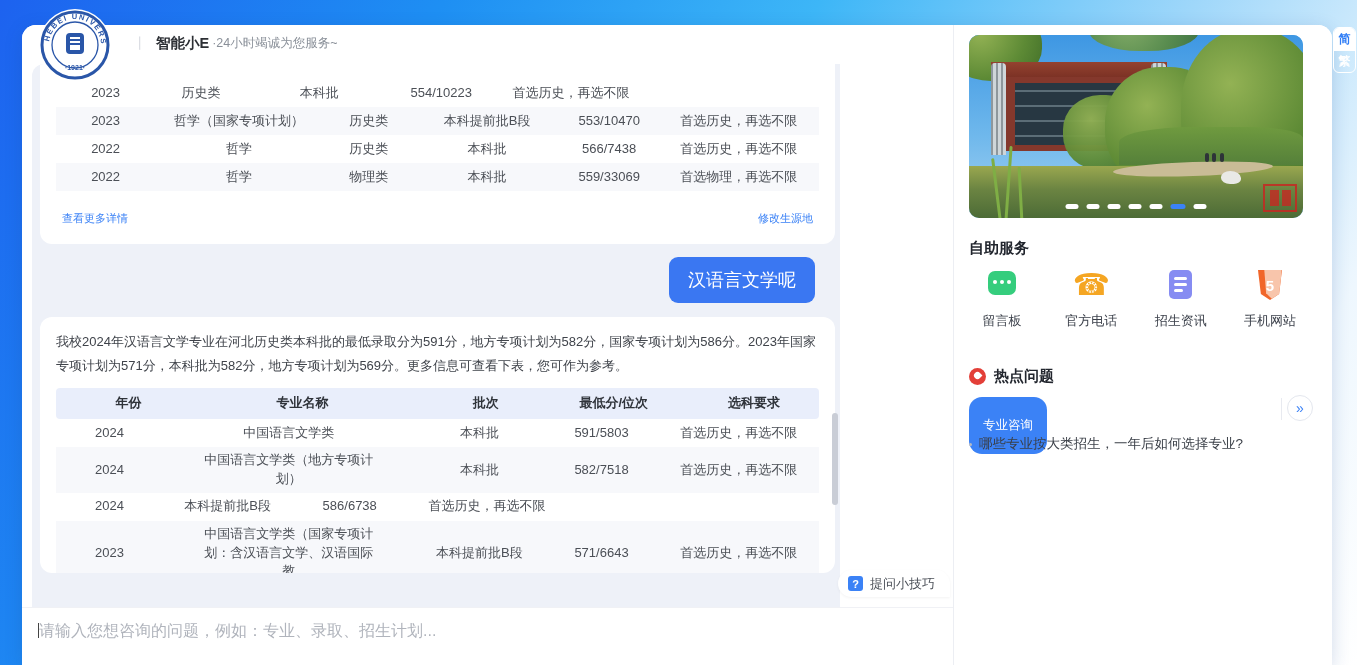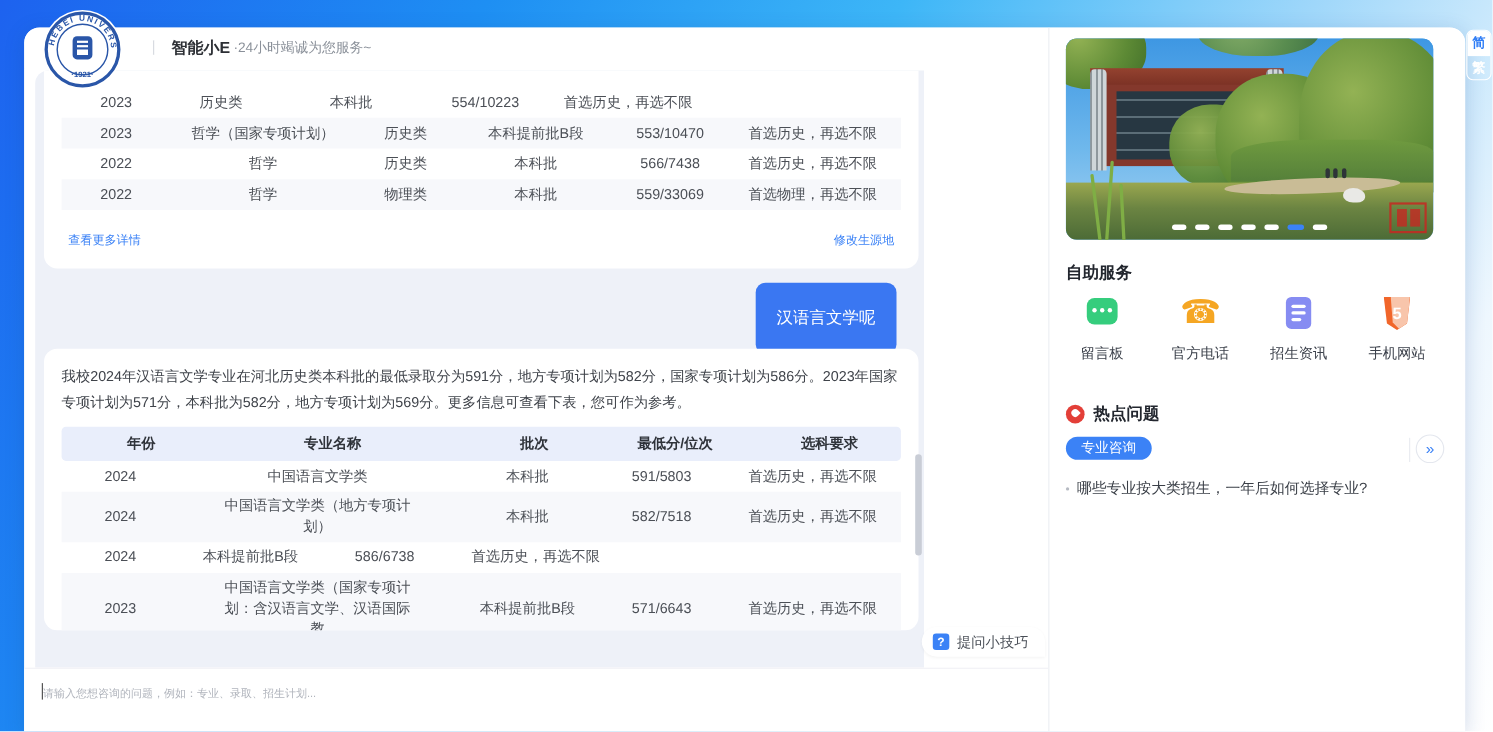--- a/index.html
+++ b/index.html
@@ -40,39 +40,39 @@
   
   .t2 .c0{width:14%;} .t2 .c1{width:33%;} .t2 .c2{width:17%;} .t2 .c3{width:15%;} .t2 .c4{width:21%;}
   .t2 .c1 span { display:inline-block; max-width:176px; }
   .thead { background:#e9eefb; border-radius:4px; min-height:31px; }
   .thead .tc { font-weight:bold; color:#2f333a;margin-left:29px; }
 
   .links-row { display:flex; justify-content:space-between; padding:20px 6px 2px; }
   .tlink { color:#3b82f6; font-size:11px; cursor:pointer; text-decoration:none; }
 
   .user-bubble { position:absolute; top:193px; right:25px; background:#3a77f2; color:#fff;
-    font-size:15px; padding:23px 19px; border-radius:9px; }
+    font-size:18px; padding:11px 19px; border-radius:9px; }
 
   .bot-paragraph { font-size:13px; line-height:1.85; color:#3f434a; margin-bottom:10px; }
 
   .scroll-thumb { position:absolute; right:2px; top:349px; width:6px; height:92px;
     background:#c9cdd6; border-radius:3px; cursor:pointer; }
 
   .tips-pill { position:absolute; right:3px; top:508px; height:27px; display:flex; align-items:center;
     gap:7px; background:#fff; border-radius:14px 14px 0 14px; padding:0 15px 0 10px; font-size:13px;
     color:#4a4f57; cursor:pointer; box-shadow:0 1px 3px rgba(0,0,0,.05); z-index:3; }
   .q-icon { width:15px; height:15px; background:#3b82f6; color:#fff; border-radius:3px;
     font-size:11px; font-weight:bold; display:flex; align-items:center; justify-content:center; }
 
   .input-area { position:absolute; left:0; top:545px; width:931px; height:58px; background:#fff;
     border-top:1px solid #f0f1f5; padding:13px 16px; cursor:text; }
   .caret { display:inline-block; width:1px; height:15px; background:#444; vertical-align:-2px;
     animation:blink 1.1s steps(1) infinite; }
   @keyframes blink { 50% { opacity:0; } }
-  .placeholder { font-size:10px; color:#b0b4bc; }
+  .placeholder { font-size:16px; color:#b0b4bc; }
 
   
   .sidebar { position:absolute; left:931px; top:0; width:379px; height:640px; background:#fff;
     border-left:1px solid #eceef3; }
 
   .carousel { position:absolute; left:15px; top:10px; width:334px; height:183px; border-radius:10px;
     overflow:hidden; cursor:pointer; background:#4aa0e5; }
   .photo-sky { position:absolute; inset:0; background:linear-gradient(180deg,#3e97e3 0%,#6fb8ec 55%,#a5d2f2 100%); }
   .ptree { position:absolute; border-radius:46%; background:radial-gradient(circle at 35% 32%,#93b254,#5d8a35 58%,#3f6c28); }
   .ptree.t1 { right:-18px; top:-6px; width:140px; height:170px; }
@@ -136,21 +136,21 @@
     justify-content:center; color:#fff; font-weight:bold; font-size:15px; }
   .ic-html5:before { content:""; position:absolute; inset:0; left:6px; top:-4px; background:#f8c5ab;
     clip-path:polygon(0 0,100% 0,88% 80%,50% 100%,12% 80%); z-index:-1; }
 
   .hot-row { position:absolute; left:15px; top:342px; display:flex; align-items:center; gap:8px; }
   .flame-icon { position:relative; width:17px; height:17px; border-radius:50%; background:#e33f38; }
   .flame-icon:before { content:""; position:absolute; left:5px; top:4px; width:7px; height:7px;
     background:#fff; border-radius:50% 0 50% 50%; transform:rotate(45deg); }
 
   .topic-tag { position:absolute; left:15px; top:372px; background:#3b82f6; color:#fff;
-    font-size:12.5px; padding:2px 14px; border-radius:13px; cursor:pointer; }
+    font-size:12.5px; padding:20px 14px; border-radius:13px; cursor:pointer; }
   .topics-divider { position:absolute; left:327px; top:373px; width:1px; height:22px; background:#e8eaf0; }
   .topics-next { position:absolute; left:333px; top:370px; width:26px; height:26px; border:1px solid #e4e7ee;
     border-radius:50%; background:#fff; color:#3b82f6; display:flex; align-items:center;
     justify-content:center; font-size:14px; cursor:pointer; }
 
   .question-item { position:absolute; left:15px; top:410px; display:flex; align-items:center; gap:7px;
     font-size:13.5px; color:#3a3f47; cursor:pointer; }
   .q-bullet { width:3px; height:3px; border-radius:50%; background:#b6bac2; }
 
   

